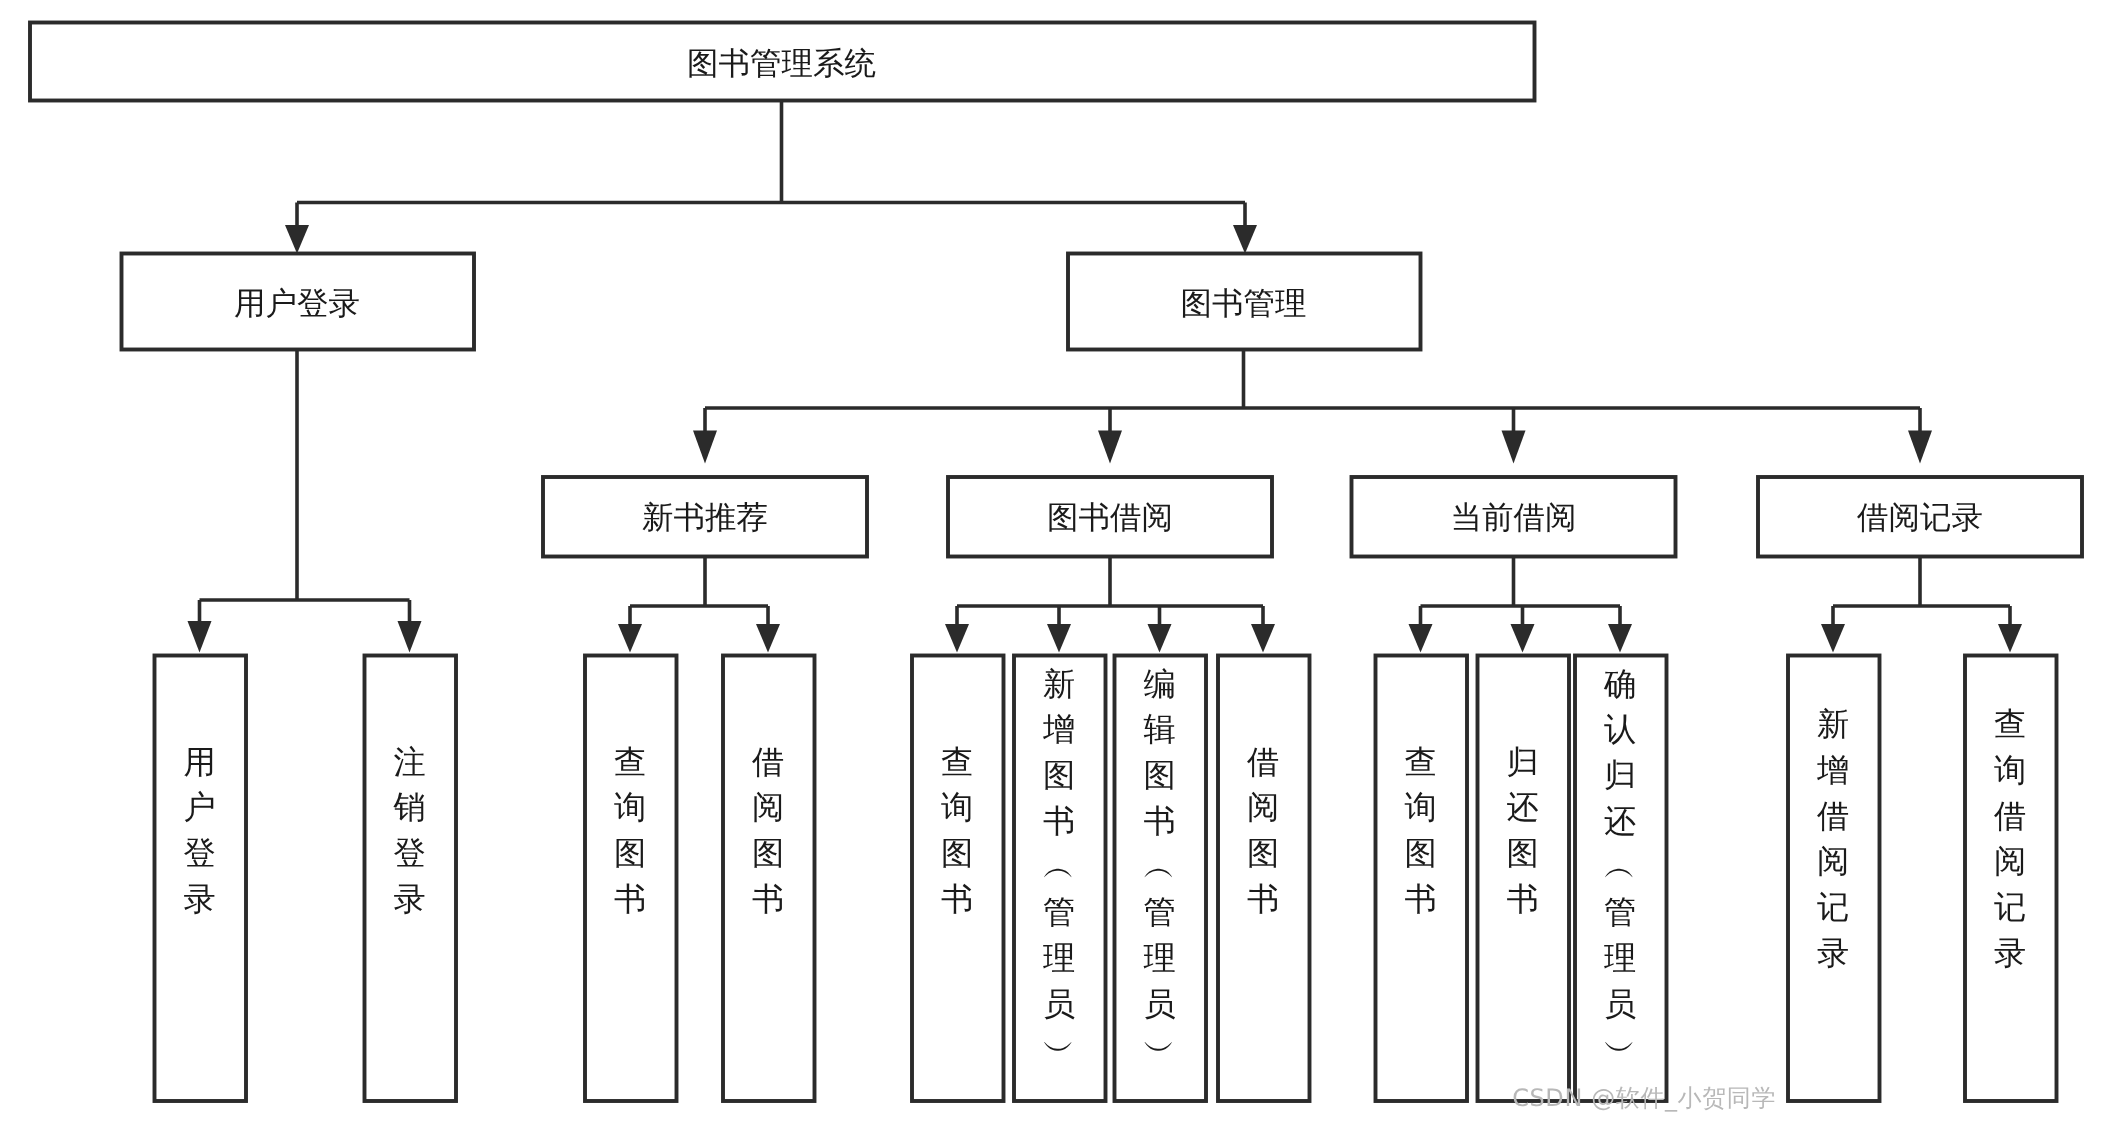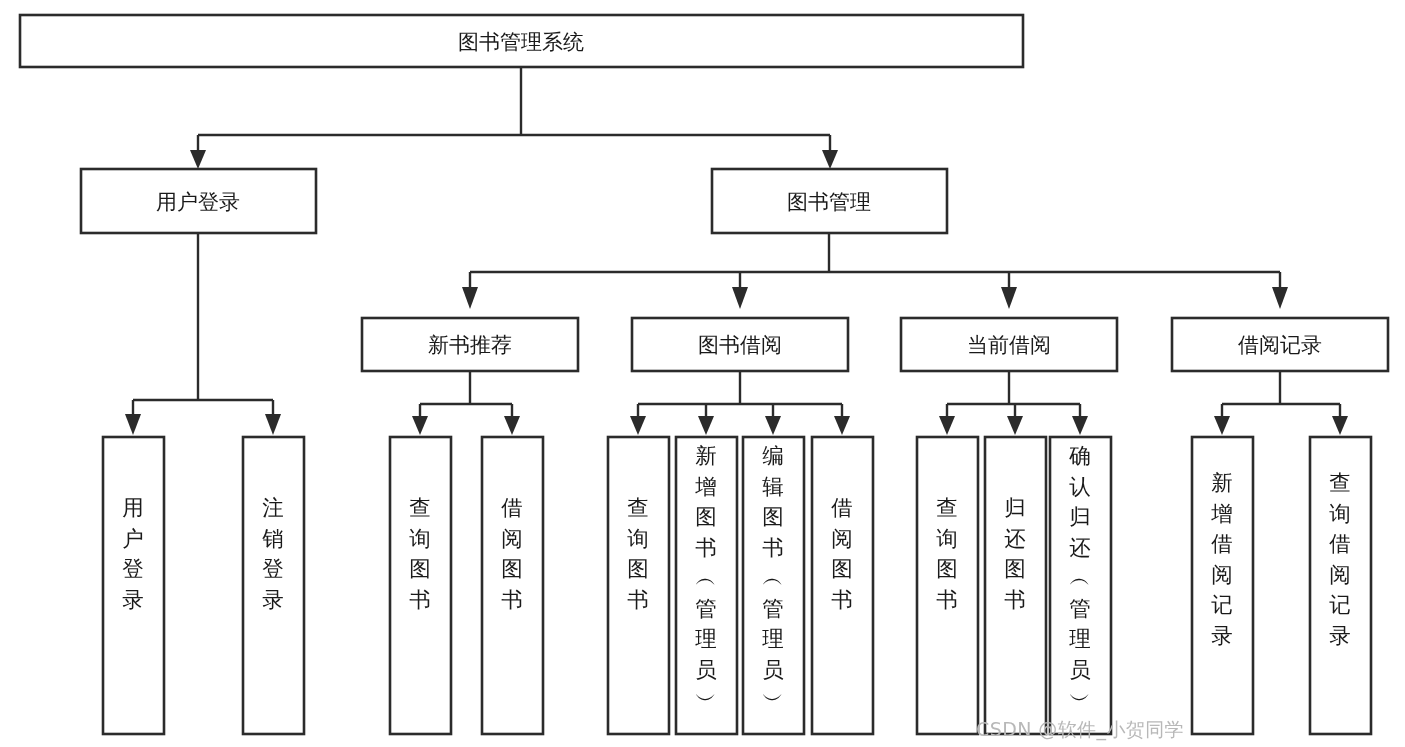--- a/index.html
+++ b/index.html
@@ -50,21 +50,21 @@
     fill: #1a1a1a;
     font-family: "DejaVu Sans", "Liberation Sans", sans-serif;
     font-size: 21.5px;
     text-anchor: middle;
   }
   .watermark {
     position: absolute;
     right: 8px;
     bottom: 4px;
     font-family: "DejaVu Sans", "Liberation Sans", sans-serif;
-    font-size: 19px;
+    font-size: 16px;
     color: #b8b8b8;
     letter-spacing: 0.4px;
     white-space: nowrap;
     pointer-events: none;
   }
 </style>
 </head>
 <body>
 
 <div id="diagram-root">

